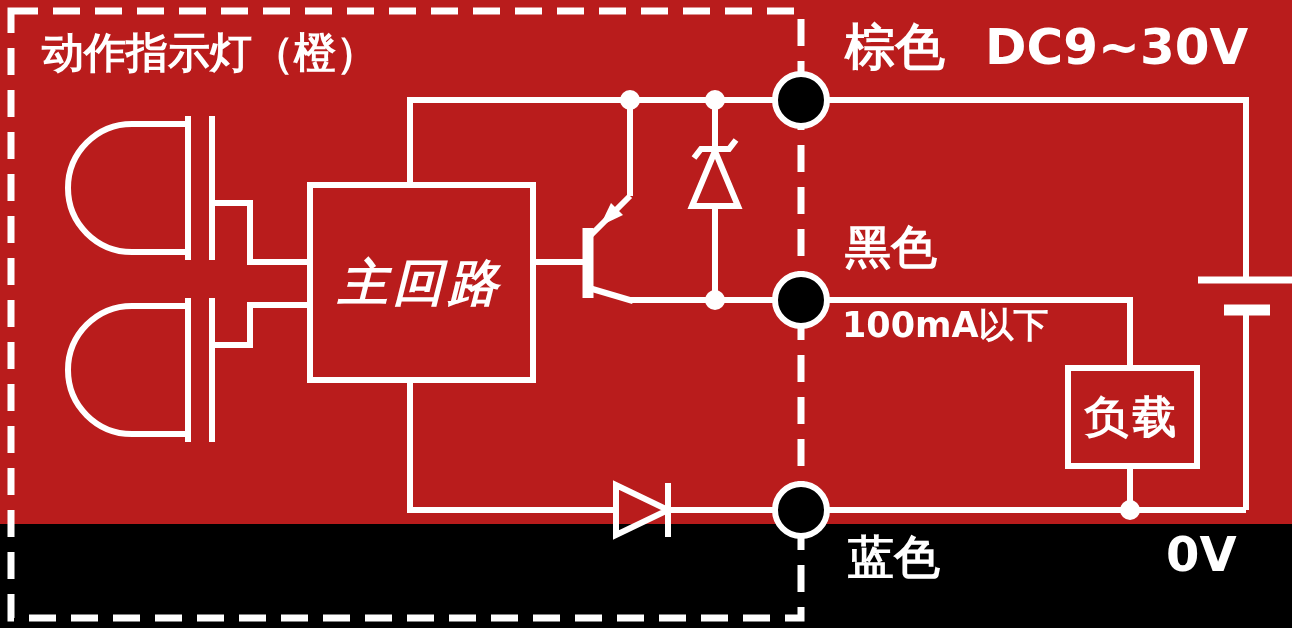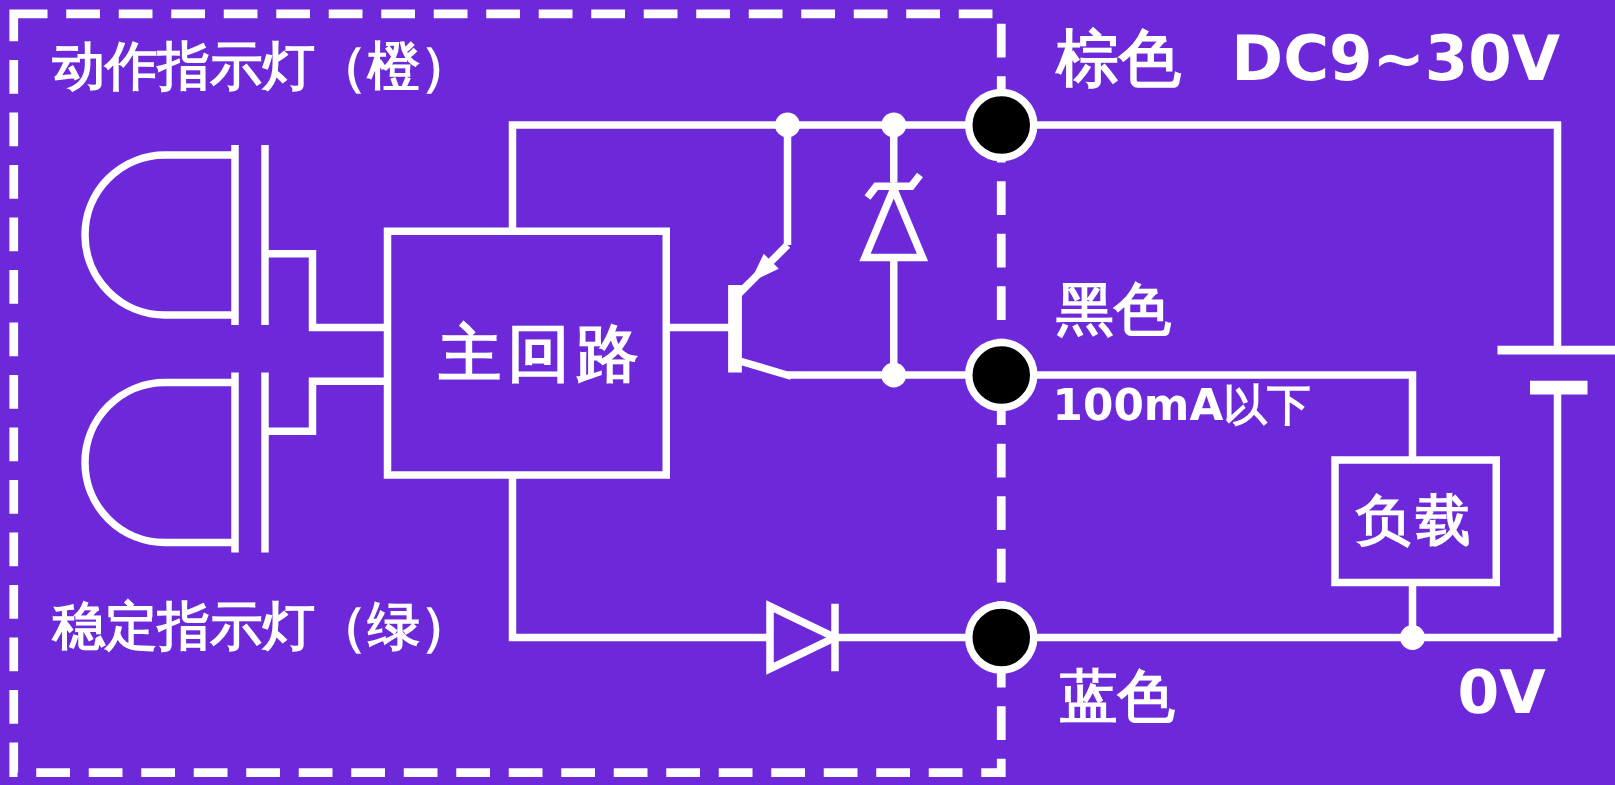--- a/index.html
+++ b/index.html
@@ -4,22 +4,22 @@
 <style>
   * { margin: 0; padding: 0; box-sizing: border-box; }
   html, body { background: #000; }
   body {
     width: 1292px; height: 628px;
     font-family: "DejaVu Sans", "Liberation Sans", sans-serif;
     overflow: hidden;
   }
   .stage {
     position: relative;
-    width: 1292px; height: 628px;
-    background: #6d28d9;
+    width: 1292px; height: 524px;
+    background: #b91c1c;
     color: #fff;
   }
   .stage > svg { position: absolute; left: 0; top: 0; }
   .lbl {
     position: absolute;
     color: #fff;
     font-weight: bold;
     white-space: nowrap;
     line-height: 1;
   }
@@ -103,23 +103,22 @@
       </g>
 
       <circle cx="801" cy="100" r="26" fill="#000000"></circle>
       <circle cx="801" cy="300" r="26" fill="#000000"></circle>
       <circle cx="801" cy="510" r="26" fill="#000000"></circle>
     </g>
   </svg>
 
   <div class="lbl" style="left:42px; top:32px; font-size:42px;">动作指示灯（橙）</div>
 
-  <div class="lbl" style="left:42px; top:480px; font-size:42px;">稳定指示灯（绿）</div>
 
-  <div class="lbl boxed-lbl" style="left:322px; top:185px; width:223px; height:195px; font-size:50px; letter-spacing:5px;">主回路</div>
+  <div class="lbl boxed-lbl" style="left:309px; top:185px; width:223px; height:195px; font-size:50px; letter-spacing:5px;font-style:italic;">主回路</div>
 
   <div class="lbl" style="left:845px; top:22px; font-size:50px;">
     <span>棕色</span><span style="margin-left:40px;">DC9~30V</span>
   </div>
 
   <div class="lbl" style="left:845px; top:224px; font-size:46px;">黑色</div>
 
   <div class="lbl" style="left:842px; top:308px; font-size:35px;">100mA以下</div>
 
   <div class="lbl" style="left:848px; top:534px; font-size:46px;">蓝色</div>

